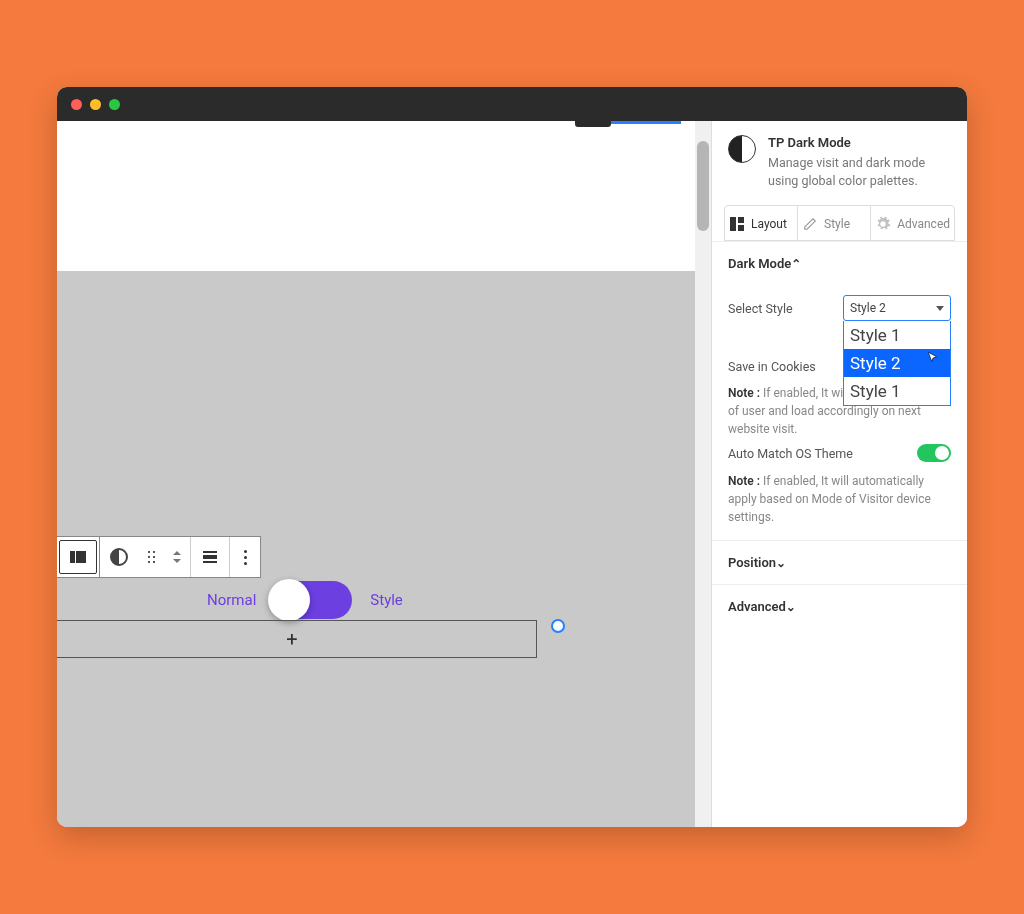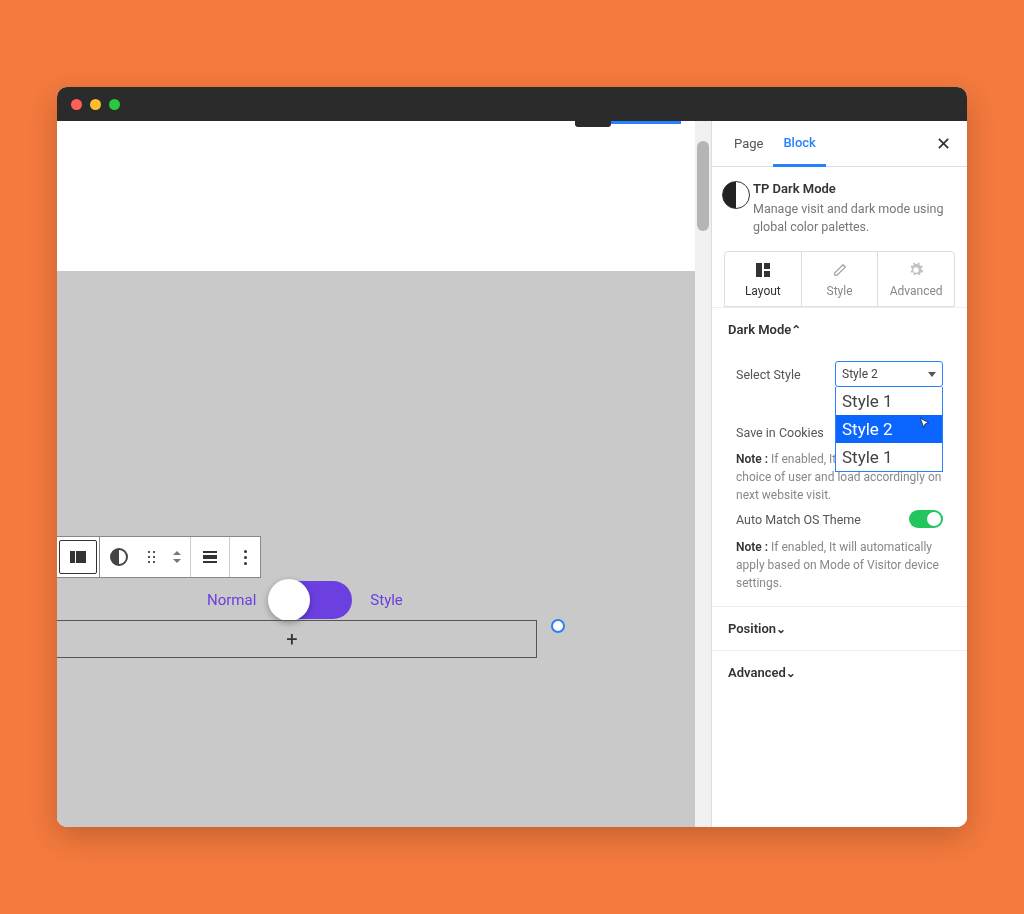--- a/index.html
+++ b/index.html
@@ -41,38 +41,38 @@
   .toggle-switch-lg { width: 78px; height: 38px; background:#6b3fe0; border-radius: 20px; position:relative; }
   .toggle-switch-lg .knob { position:absolute; top:-2px; left:-6px; width:42px; height:42px; background:#fff; border-radius:50%; box-shadow:0 2px 6px rgba(0,0,0,0.3); }
   .add-box { position:absolute; top:499px; left:-10px; width:490px; height:38px; border:1px solid #555; display:flex; align-items:center; justify-content:center; font-size:20px; color:#333; }
   .focus-ring { position:absolute; top: 498px; left: 494px; width:14px; height:14px; border:2px solid #2680ff; border-radius:50%; background:#fff; }
 
   .sidebar { width: 256px; background:#fff; border-left:1px solid #ddd; display:flex; flex-direction:column; font-size:13px; color:#222; overflow:visible; position:relative; }
   .sb-tabs { display:flex; align-items:center; border-bottom:1px solid #ddd; height:46px; padding:0 12px; position:relative; }
   .sb-tab { padding: 14px 10px; color:#555; cursor:pointer; }
   .sb-tab.active { color:#2680ff; border-bottom: 3px solid #2680ff; font-weight:500; }
   .sb-close { margin-left:auto; font-size:18px; color:#333; cursor:pointer; padding:4px; }
-  .sb-block-head { padding: 14px 10px 10px; display:flex; gap:3px; }
+  .sb-block-head { padding: 14px 16px 10px; display:flex; gap:12px; }
   .icon-contrast-lg { width:28px; height:28px; border-radius:50%; border:1px solid #333; background:linear-gradient(90deg,#222 50%, #fff 50%); flex-shrink:0; }
   .sb-block-head .ttl { font-weight:600; color:#333; margin-bottom:4px; font-size: 13px;}
   .sb-block-head .desc { color:#777; font-size:12.5px; line-height:1.4; }
   .sb-tabs2 { display:flex; border:1px solid #ddd; margin: 6px 12px 0; border-radius:4px 4px 0 0; }
-  .sb-tab2 { flex:1; text-align:center; padding:10px 4px 8px; display:flex; flex-direction:column; align-items:center; gap:6px; color:#888; cursor:pointer; border-right:1px solid #ddd; font-size:12px; }
+  .sb-tab2 { flex:1; text-align:center; padding:10px 4px 8px; display:flex; align-items:center; gap:6px; color:#888; cursor:pointer; border-right:1px solid #ddd; font-size:12px; }
   .sb-tab2:last-child { border-right:none; }
   .sb-tab2.active { color:#333; }
   .sb-tab2 .ic { width:16px; height:16px; display:flex; align-items:center; justify-content:center; }
   .ic-layout { width:14px; height:14px; background:#333; position:relative;}
   .ic-layout::before{content:'';position:absolute;left:6px;top:0;width:2px;height:14px;background:#fff;}
   .ic-layout::after{content:'';position:absolute;left:8px;top:6px;width:6px;height:2px;background:#fff;}
   .ic-pencil { width:14px; height:14px; }
   .ic-gear { width:16px; height:16px; }
   .panel { border-top:1px solid #eee; }
   .panel-hd { display:flex; align-items:center; padding:14px 16px; cursor:pointer; font-weight:600; color:#333; font-size:13px; }
   .panel-hd .chev { font-size:12px; }
-  .panel-body { padding: 4px 24px 14px; }
+  .panel-body { padding: 4px 16px 14px; }
   .row { display:flex; justify-content:space-between; align-items:center; margin: 6px 0 10px; }
   .row .lbl { color:#555; font-size:12.5px; }
   .select-wrap { position:relative; }
   .select-box { width: 108px; height:26px; border:1px solid #2680ff; border-radius:3px; display:flex; align-items:center; justify-content:space-between; padding:0 6px; font-size:12px; color:#444; cursor:pointer; }
   .select-box .dd-chev { border-left:4px solid transparent; border-right:4px solid transparent; border-top:5px solid #555; }
   .dropdown { position:absolute; top:26px; left:0; width:108px; border:1px solid #2680ff; border-top:none; background:#fff; z-index:10; }
   .dropdown .opt { padding:4px 6px; font-size:17px; color:#444; cursor:pointer; }
   .dropdown .opt.hl { background:#0a66ff; color:#fff; position:relative; }
   .cursor-pointer-svg { position:absolute; right:10px; top:2px; width:14px; height:14px; }
   .note { font-size:12px; color:#888; line-height:1.5; margin-top:2px; }
@@ -154,25 +154,20 @@
         <span class="lbl">Style</span>
       </div>
 
       <div class="add-box">
         <span>+</span>
       </div>
       <div class="focus-ring"></div>
     </div>
 
     <div class="sidebar">
-      <div class="sb-tabs">
-        <div class="sb-tab">Page</div>
-        <div class="sb-tab active">Block</div>
-        <div class="sb-close">✕</div>
-      </div>
 
       <div class="sb-block-head">
         <div class="icon-contrast-lg"></div>
         <div>
           <div class="ttl">TP Dark Mode</div>
           <div class="desc">Manage visit and dark mode using global color palettes.</div>
         </div>
       </div>
 
       <div class="sb-tabs2">

